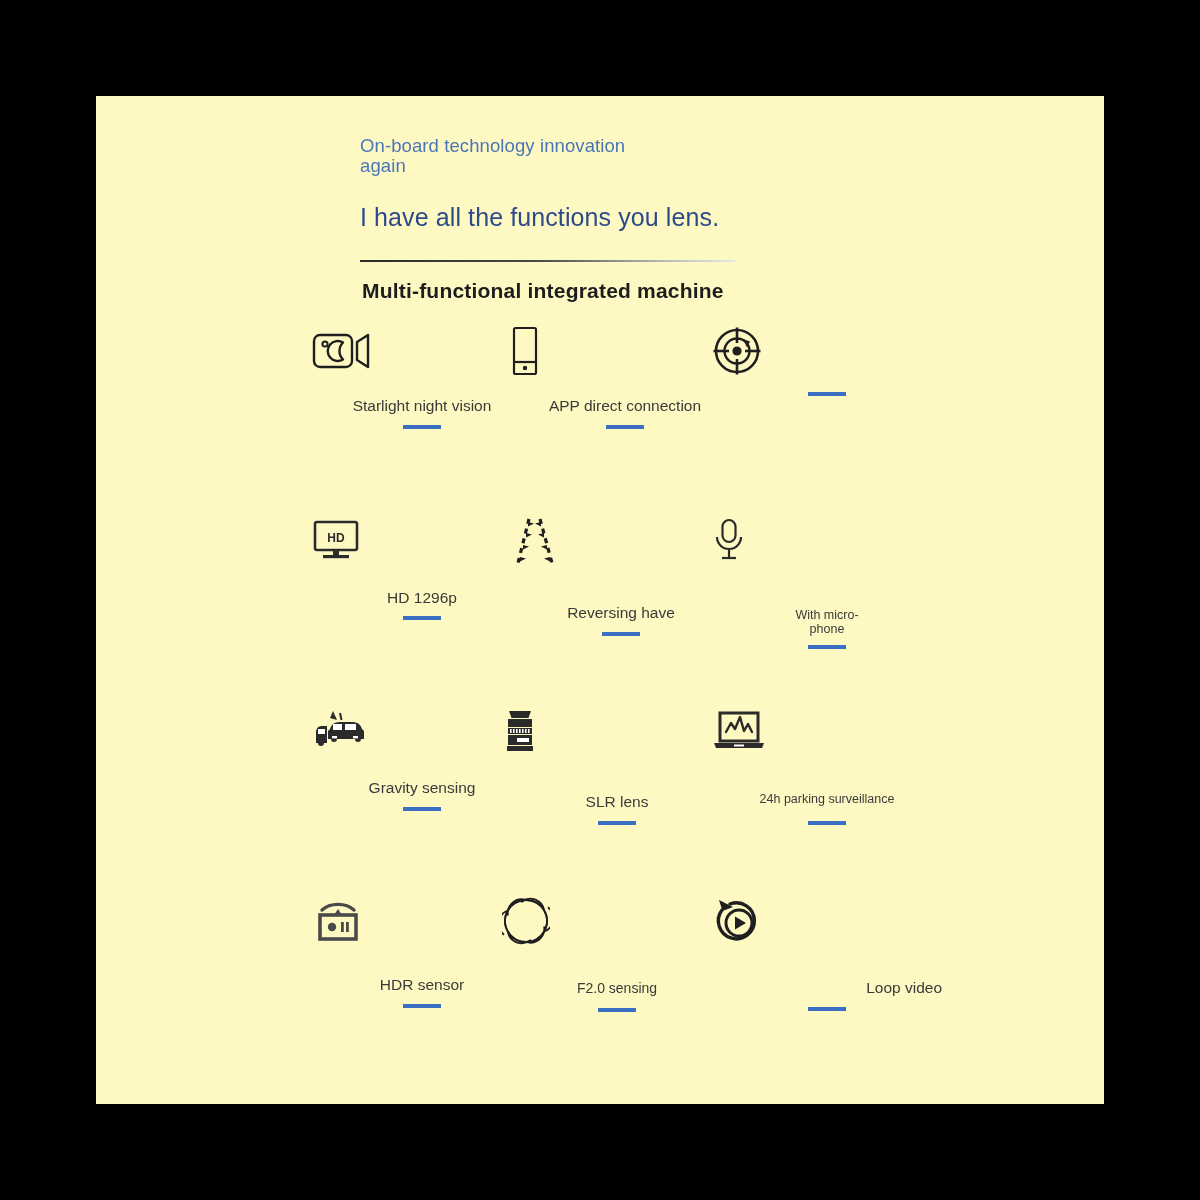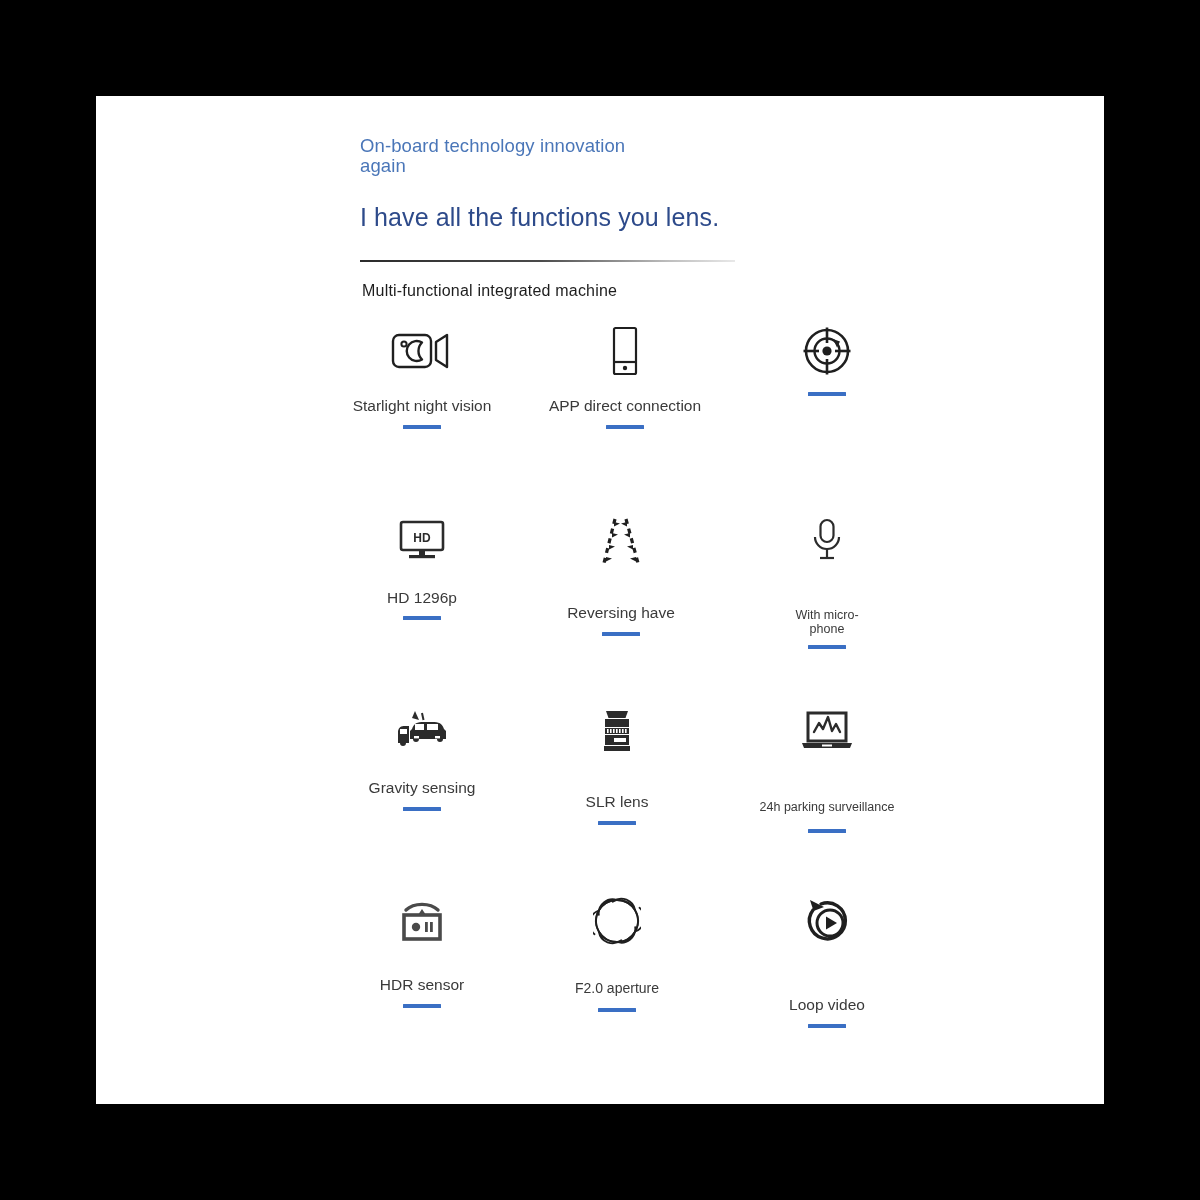--- a/index.html
+++ b/index.html
@@ -18,21 +18,21 @@
     background: #000000;
   }
 
   
   #card {
     position: absolute;
     left: 96px;
     top: 96px;
     width: 1008px;
     height: 1008px;
-    background: #ffffff;
+    background: #fef9c3;
   }
 
   
   #header {
     position: absolute;
     left: 264px;   
     top: 40px;     
     width: 700px;
   }
 
@@ -57,25 +57,25 @@
 
   .divider {
     margin-top: 29px;
     width: 375px;
     height: 2px;
     background: linear-gradient(to right, #2b2b2b 0%, #4a4a4a 48%, #bdbdbd 82%, #e8e8e8 100%);
   }
 
   .subhead {
     color: #1d1d1d;
-    font-size: 16px;
+    font-size: 21px;
     line-height: 26px;
     letter-spacing: 0.2px;
     margin: 16px 0 0 2px;
-    font-weight: 400;
+    font-weight: 700;
   }
 
   
   #grid {
     position: absolute;
     left: 216px;  
     top: 224px;
     width: 660px;
   }
 
@@ -86,21 +86,20 @@
 
   .feature {
     position: absolute;
     text-align: center;
   }
 
   .feature .icon-wrap {
     height: 62px;
     display: flex;
     align-items: center;
-    justify-content: center;
   }
 
   .feature .icon-wrap svg { display: block; }
 
   .feature .label {
     color: #3a3a3a;
     font-size: 15.5px;
     line-height: 19px;
     white-space: pre-line;
     margin-top: 14px;
@@ -128,30 +127,30 @@
   .f-parking   { left: 400px; top:  0px; width: 230px; }
 
   .f-hdr       { left:   0px; top:  0px; width: 220px; }
   .f-aperture  { left: 190px; top:  0px; width: 230px; }
   .f-loop      { left: 400px; top:  0px; width: 230px; }
 
   
   .f-edog .label   { font-size: 16px; line-height: 25px; }
   .f-mic .label    { font-size: 12.5px; line-height: 14px; margin-top: 36px; }
   .f-mic .bar      { margin-top: 9px; }
-  .f-parking .label{ font-size: 12.5px; margin-top: 36px; }
+  .f-parking .label{ font-size: 12.5px; margin-top: 28px; }
   .f-parking .bar  { margin-top: 12px; }
   .f-aperture .label { font-size: 14px; }
   .f-hd .label     { margin-top: 16px; }
   .f-hd .bar       { margin-top: 9px; }
   .f-reverse .label{ margin-top: 31px; }
   .f-reverse .bar  { margin-top: 10px; }
   .f-gravity .label{ margin-top: 16px; }
   .f-slr .label    { margin-top: 30px; }
-  .f-loop .label   { margin-top: 43px; }
+  .f-loop .label   { margin-top: 26px; text-align: right; }
   .f-hdr .label    { margin-top: 23px; }
   .f-aperture .label { margin-top: 27px; }
 </style>
 </head>
 <body>
 
 <div id="page">
   <div id="card">
 
     <div id="header">
@@ -342,21 +341,21 @@
               <g fill="none" stroke="#1f1f1f" stroke-width="1.8" stroke-linecap="round">
                 <path d="M24 3 a21 21 0 0 1 18.2 10.5 a14 14 0 0 0 -22.5 -8.8"></path>
                 <path d="M42.2 13.5 a21 21 0 0 1 0 21 a14 14 0 0 0 4.3 -23.7"></path>
                 <path d="M42.2 34.5 a21 21 0 0 1 -18.2 10.5 a14 14 0 0 0 18.2 -14.9"></path>
                 <path d="M24 45 a21 21 0 0 1 -18.2 -10.5 a14 14 0 0 0 22.5 8.8"></path>
                 <path d="M5.8 34.5 a21 21 0 0 1 0 -21 a14 14 0 0 0 -4.3 23.7"></path>
                 <path d="M5.8 13.5 a21 21 0 0 1 18.2 -10.5 a14 14 0 0 0 -18.2 14.9"></path>
               </g>
             </svg>
           </div>
-          <div class="label">F2.0 aperture</div>
+          <div class="label">F2.0 sensing</div>
           <div class="bar"></div>
         </div>
 
         <div class="feature f-loop">
           <div class="icon-wrap">
             <svg width="48" height="46" viewBox="0 0 48 46">
               <path d="M10 12 a18 18 0 1 0 8 -6" fill="none" stroke="#1f1f1f" stroke-width="3.4" stroke-linecap="round"></path>
               <path d="M7 2 l3.5 11 10.5 -4 z" fill="#1f1f1f"></path>
               <circle cx="27" cy="25" r="13" fill="none" stroke="#1f1f1f" stroke-width="3"></circle>
               <path d="M23 18.5 l11 6.5 -11 6.5 z" fill="#1f1f1f"></path>

